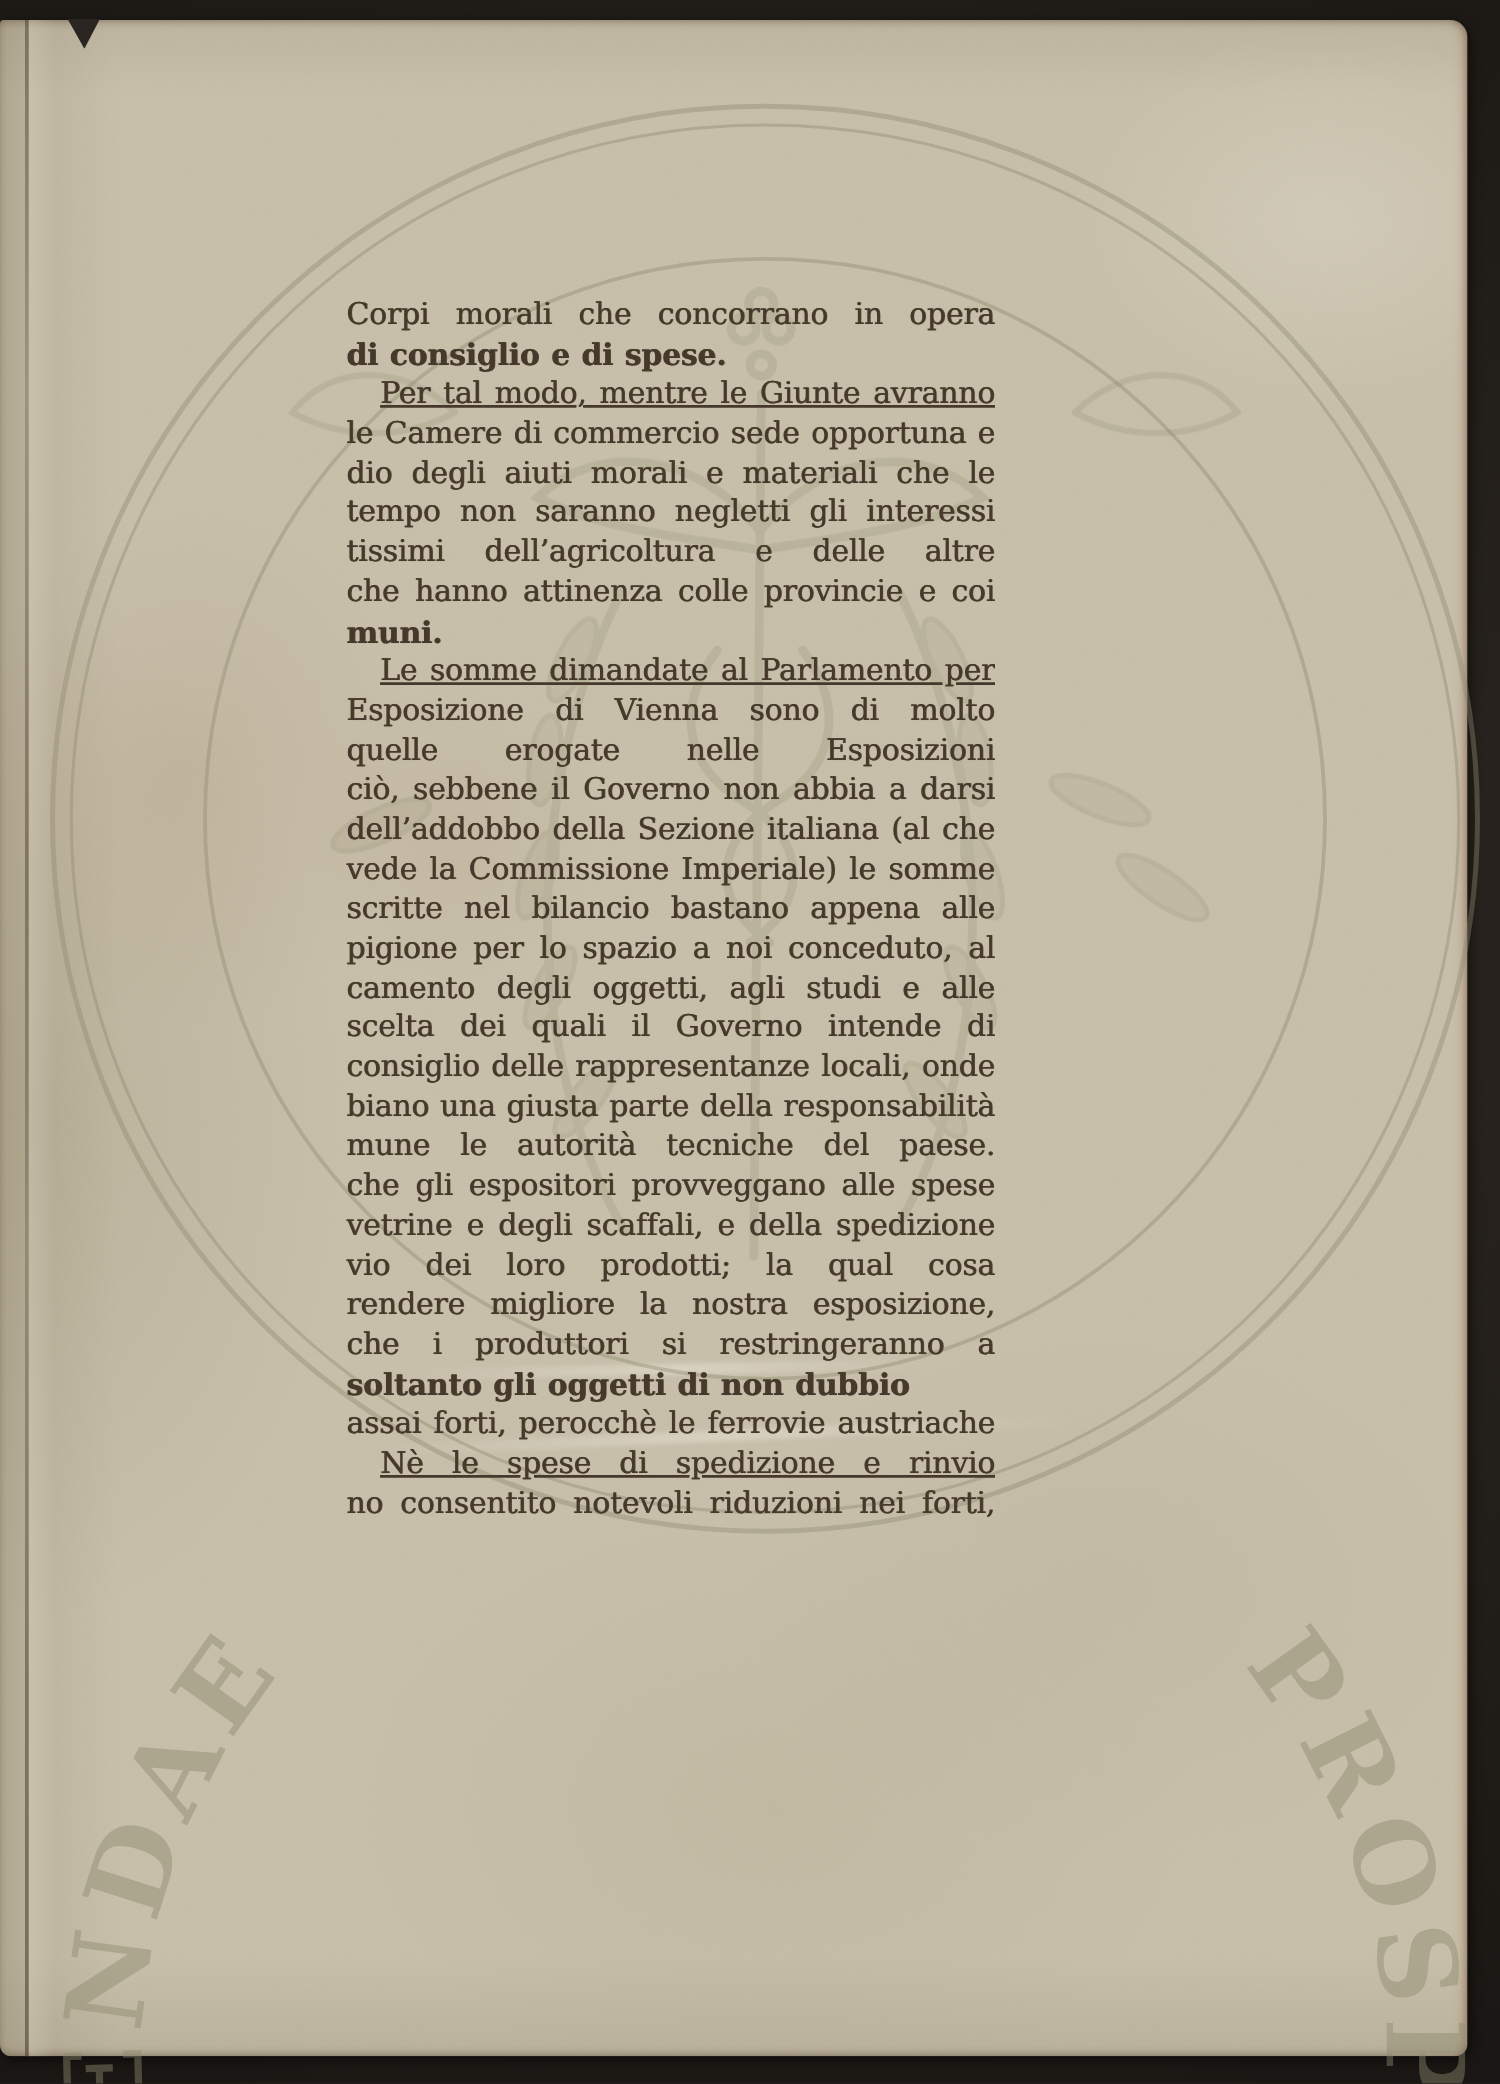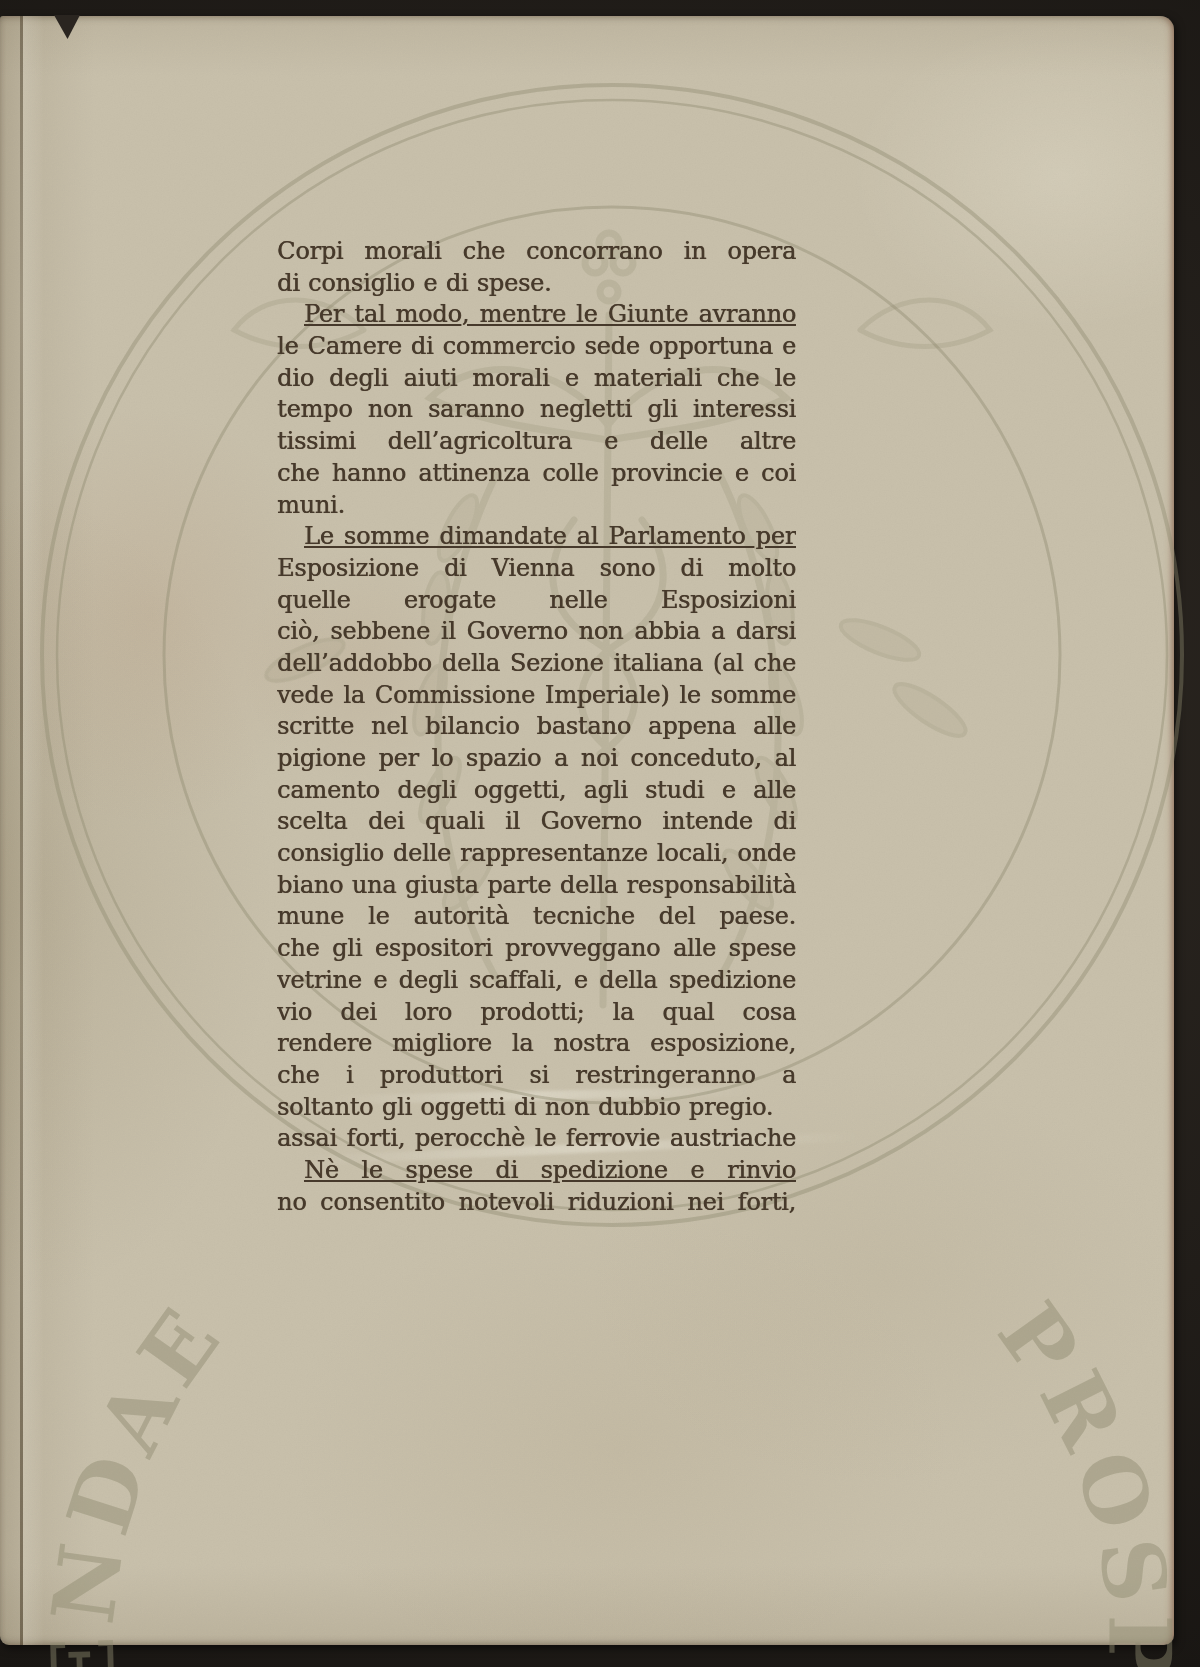--- a/index.html
+++ b/index.html
@@ -55,21 +55,21 @@
   
   .stamp-svg{position:absolute; left:0; top:0; pointer-events:none;}
   
   .text-block{
     position:absolute; left:277px; top:236px; width:519px;
     font-size:24px; color:#46392b; letter-spacing:-.2px; word-spacing:1px;
     text-shadow:.5px 0 .4px rgba(74,60,42,.85), 0 0 .7px rgba(74,60,42,.35);
   }
   .ln{height:31.7px; line-height:31.7px; overflow:hidden;
       text-align:justify; text-align-last:justify; white-space:normal;}
-  .ln.left{text-align:center; text-align-last:left;}
+  .ln.left{text-align:left; text-align-last:left;font-weight:bold;}
   .ln.ind{padding-left:27px;text-decoration:underline;}
   
   .grain{position:absolute; left:0; top:0; mix-blend-mode:multiply; opacity:.55; pointer-events:none;}
 </style>
 </head>
 <body>
 
 <div class="scene">
 
   <div class="page">

